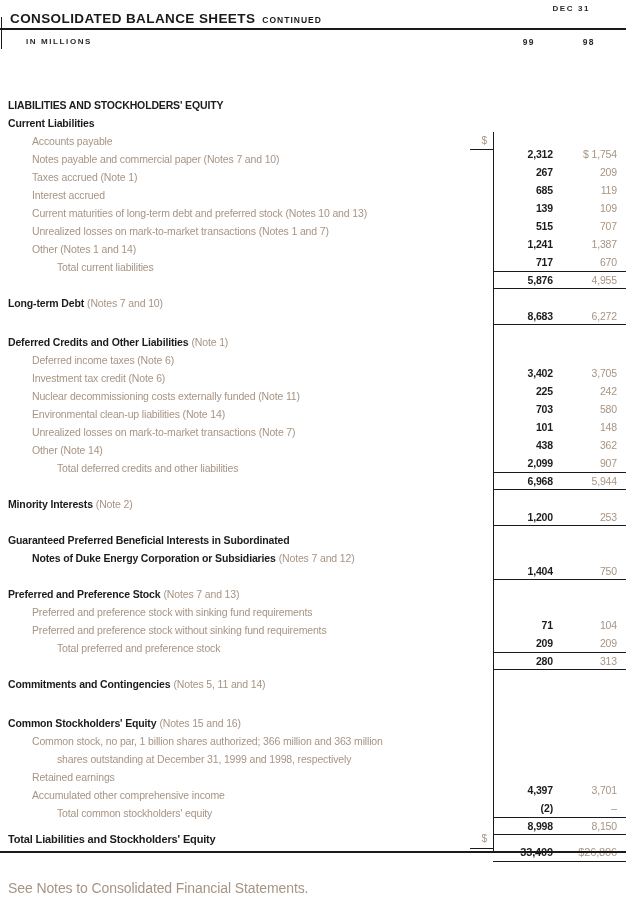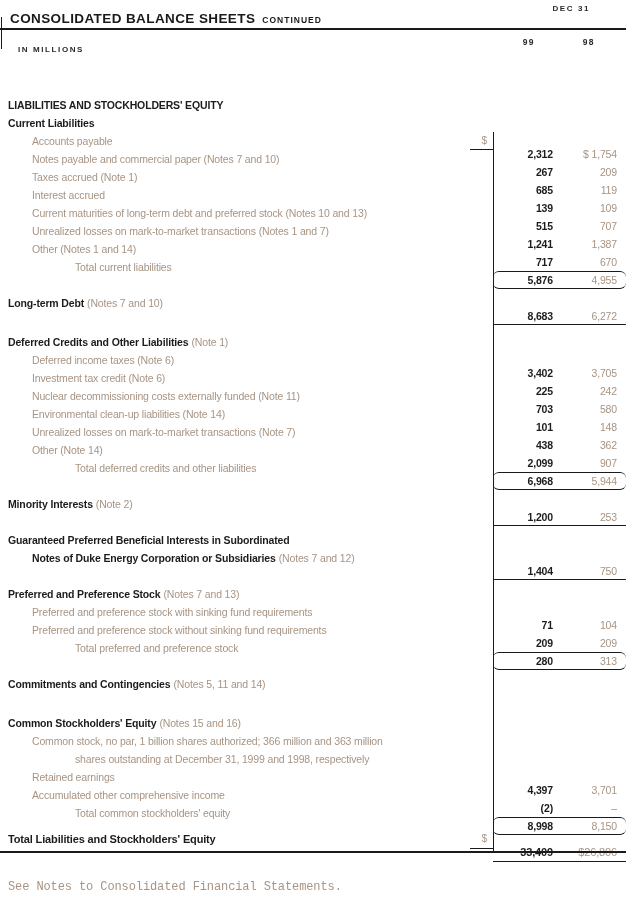--- a/index.html
+++ b/index.html
@@ -11,47 +11,47 @@
     color:#1c1c1c;
     overflow:hidden;
   }
   
   .hdr-title-line { position:absolute; top:9px; left:10px; }
   .title { font-size:13.5px; font-weight:bold; letter-spacing:0.4px; color:#1a1a1a; }
   .continued { font-size:8.5px; font-weight:bold; letter-spacing:1px; color:#1a1a1a; margin-left:7px; }
   .date-hdr { position:absolute; top:4px; right:36px; font-size:8px; font-weight:bold; letter-spacing:1.6px; color:#2a2a2a; }
   .top-rule { position:absolute; top:28px; left:0; width:626px; height:2px; background:#1a1a1a; }
   .left-tick { position:absolute; top:17px; left:1px; width:1px; height:32px; background:#1a1a1a; }
-  .units { position:absolute; top:37px; left:18px; font-size:8px; font-weight:bold; letter-spacing:1.6px; color:#2a2a2a;margin-top:8px; }
+  .units { position:absolute; top:37px; left:26px; font-size:8px; font-weight:bold; letter-spacing:1.6px; color:#2a2a2a; }
   .col-hdr { position:absolute; top:37px; font-size:8.5px; font-weight:bold; letter-spacing:1.4px; color:#2a2a2a; }
   .col-hdr.c99h { right:91px;text-align:center; }
   .col-hdr.c98h { right:31px; }
   
   .tbody { position:absolute; top:96px; left:0; width:626px; }
   .row { display:flex; height:18px; align-items:center; font-size:10.5px; letter-spacing:-0.15px;justify-content:space-between; }
   .row.grand { height:20px; font-size:11px; }
   .spacer { width:100%; }
   .label { flex:1; color:#a79484; white-space:nowrap; overflow:hidden; box-sizing:border-box; }
-  .ind0 { padding-left:8px; } .ind1 { padding-left:32px; } .ind2 { padding-left:75px; }
+  .ind0 { padding-left:8px; } .ind1 { padding-left:32px; } .ind2 { padding-left:57px; }
   .row.bold .lbl { color:#1c1c1c; font-weight:bold; }
   .note { color:#a79484; font-weight:normal; margin-left:3px; }
   .dollar { width:23px; height:100%; display:flex; align-items:center; justify-content:flex-end;
             padding-right:6px; box-sizing:border-box; color:#a79484; font-size:10px; }
   .dollar.du { border-bottom:1px solid #1a1a1a; }
   .nums { width:133px; height:100%; display:flex; align-items:center; box-sizing:border-box;margin-top:26px; }
-  .nums.ra { border-top:1px solid #1a1a1a;border-radius:6px; }
+  .nums.ra { border-top:1px solid #1a1a1a; }
   .nums.rb { border-bottom:1px solid #1a1a1a; }
   .c99 { width:70px; text-align:right; padding-right:10px; box-sizing:border-box;
          font-weight:bold; color:#1c1c1c; }
   .c98 { width:63px; text-align:right; padding-right:9px; box-sizing:border-box; color:#a79484; }
   
   .v-rule { position:absolute; top:132px; left:493px; width:1px; height:719px; background:#1a1a1a; }
   .bottom-rule { position:absolute; top:851px; left:0; width:626px; height:2px; background:#1a1a1a; }
   
-  .footer-note { position:absolute; top:880px; left:8px; font-size:12px; color:#a79484; letter-spacing:-0.1px;font-family:Liberation Mono, monospace; }
+  .footer-note { position:absolute; top:880px; left:8px; font-size:14px; color:#a79484; letter-spacing:-0.1px; }
 </style>
 </head>
 <body>
 
 <div class="page">
 
   <div class="left-tick"></div>
 
   <div class="hdr-title-line">
     <span class="title">CONSOLIDATED BALANCE SHEETS</span><span class="continued">CONTINUED</span>

